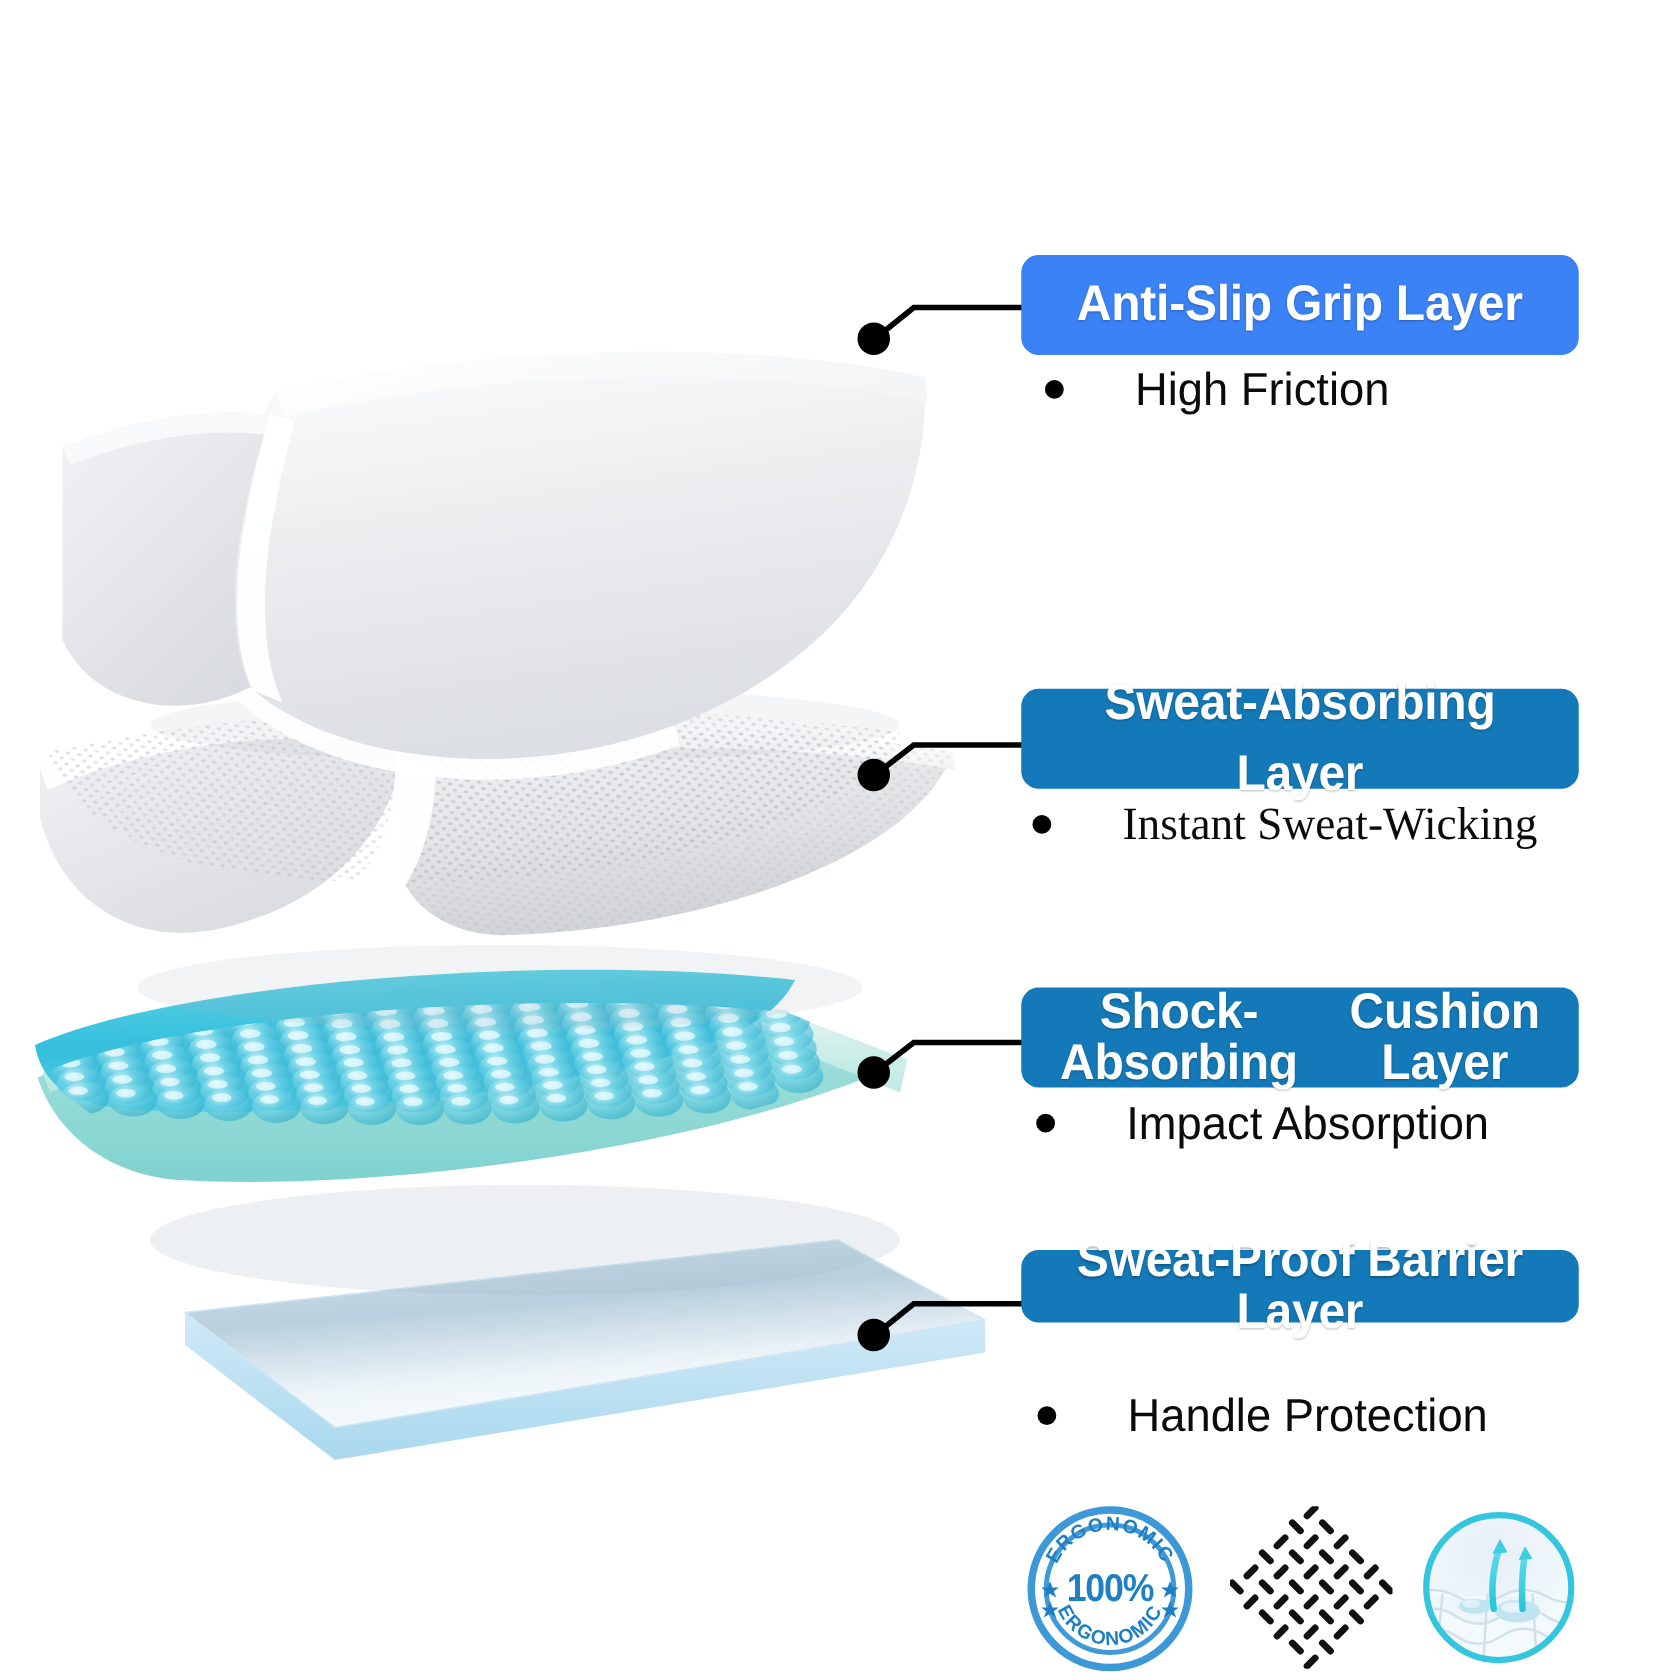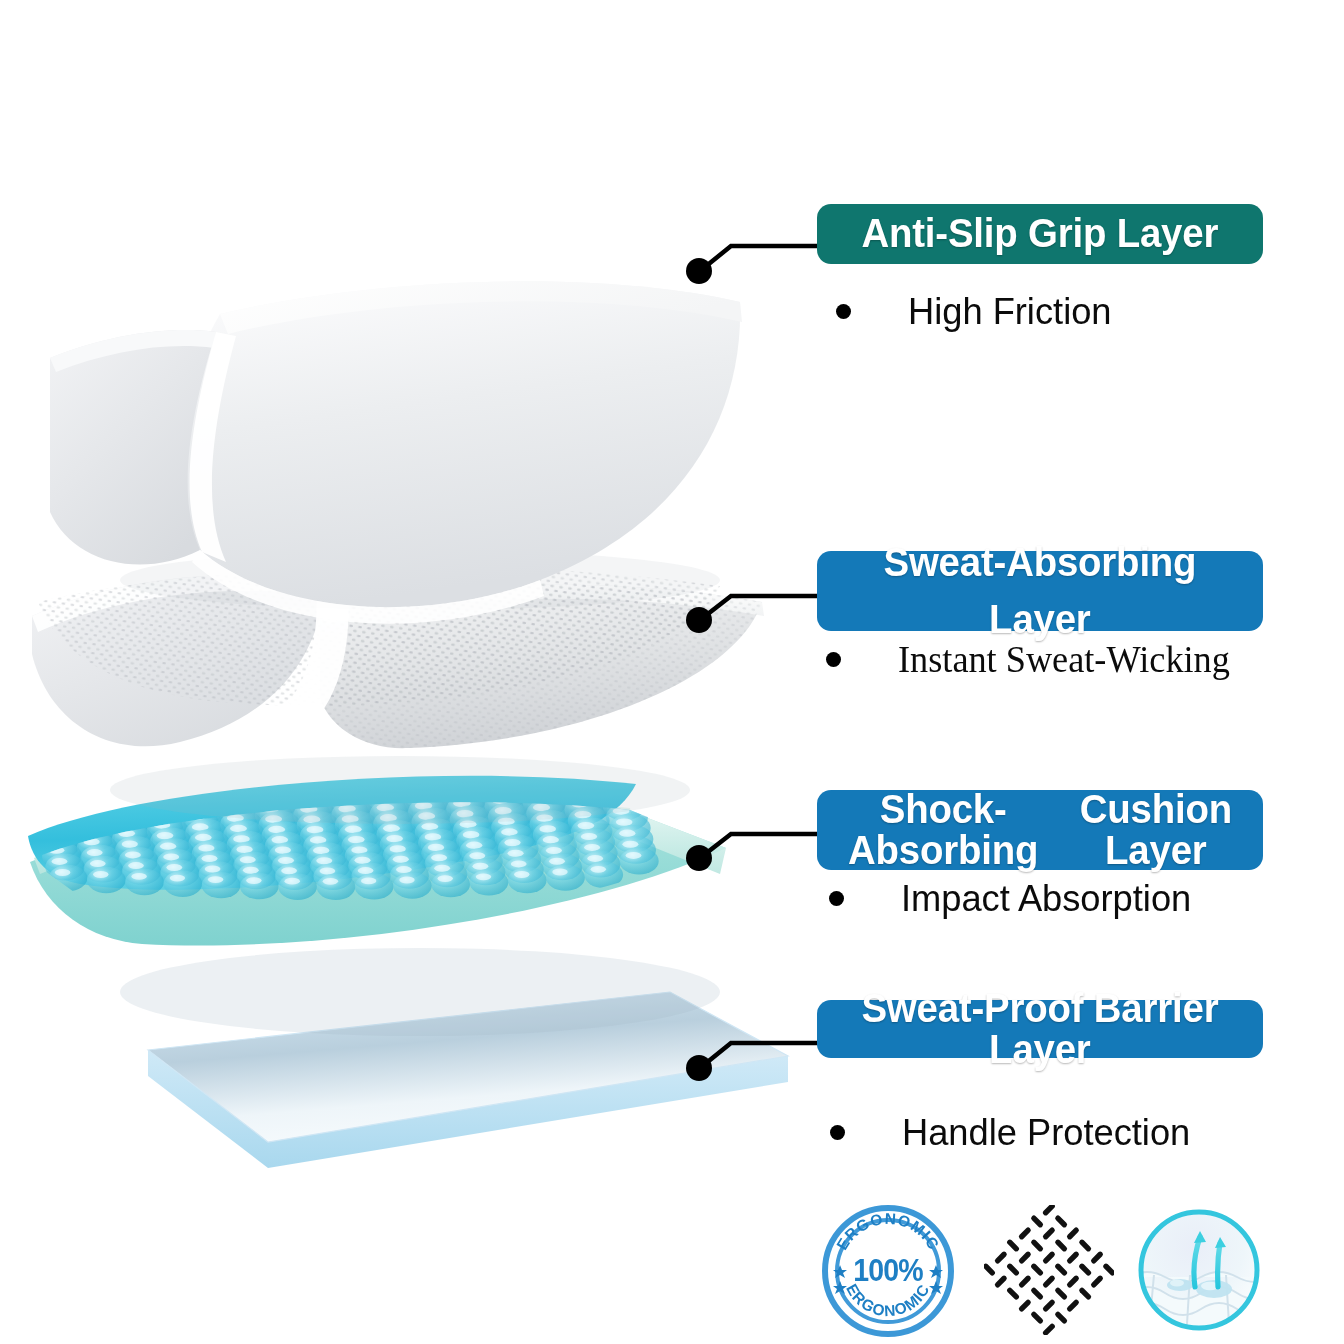--- a/index.html
+++ b/index.html
@@ -523,21 +523,21 @@
     </g>
     <g fill="#000">
       <circle cx="699" cy="271" r="13"></circle>
       <circle cx="699" cy="620" r="13"></circle>
       <circle cx="699" cy="858" r="13"></circle>
       <circle cx="699" cy="1068" r="13"></circle>
     </g>
   </svg>
 
   <div class="callout">
-    <div class="badge" style="left:817px;top:204px;width:446px;height:60px;background:#0f766e;">
+    <div class="badge" style="left:817px;top:204px;width:446px;height:80px;background:#3b82f6;">
       <span class="badge-text" style="font-size:40px;">Anti-Slip Grip Layer</span>
     </div>
     <div class="bullet-row" style="left:836px;top:293px;">
       <span class="bullet-dot"></span>
       <span class="bullet-text">High Friction</span>
     </div>
   </div>
 
   <div class="callout">
     <div class="badge" style="left:817px;top:551px;width:446px;height:80px;background:#1479b8;flex-direction:column;gap:16px;">

